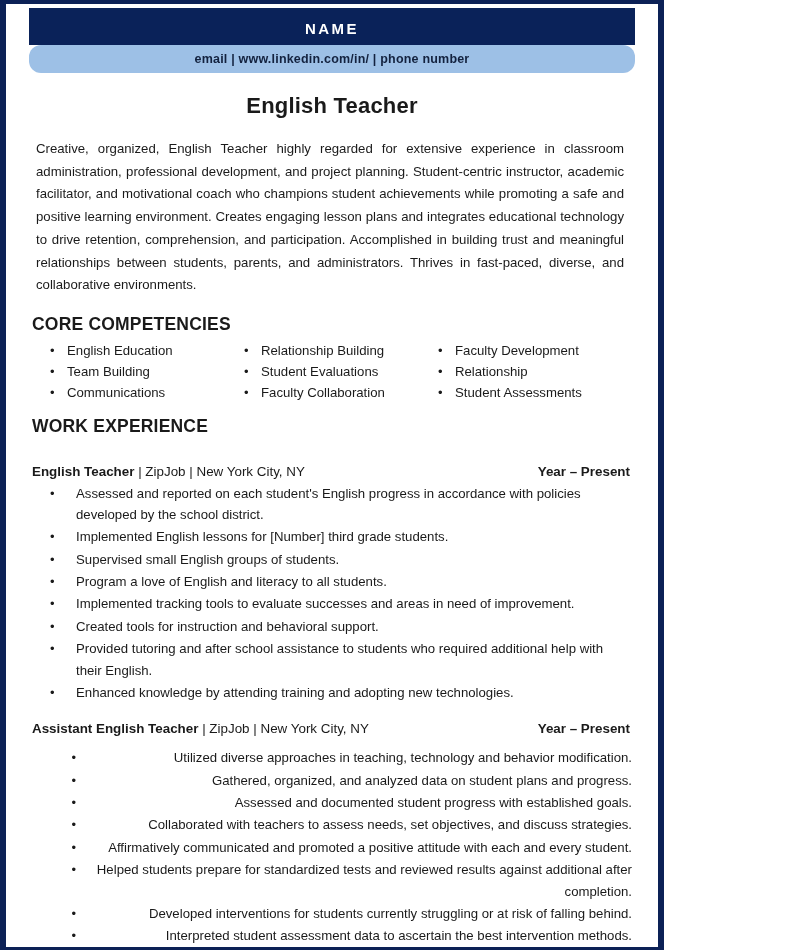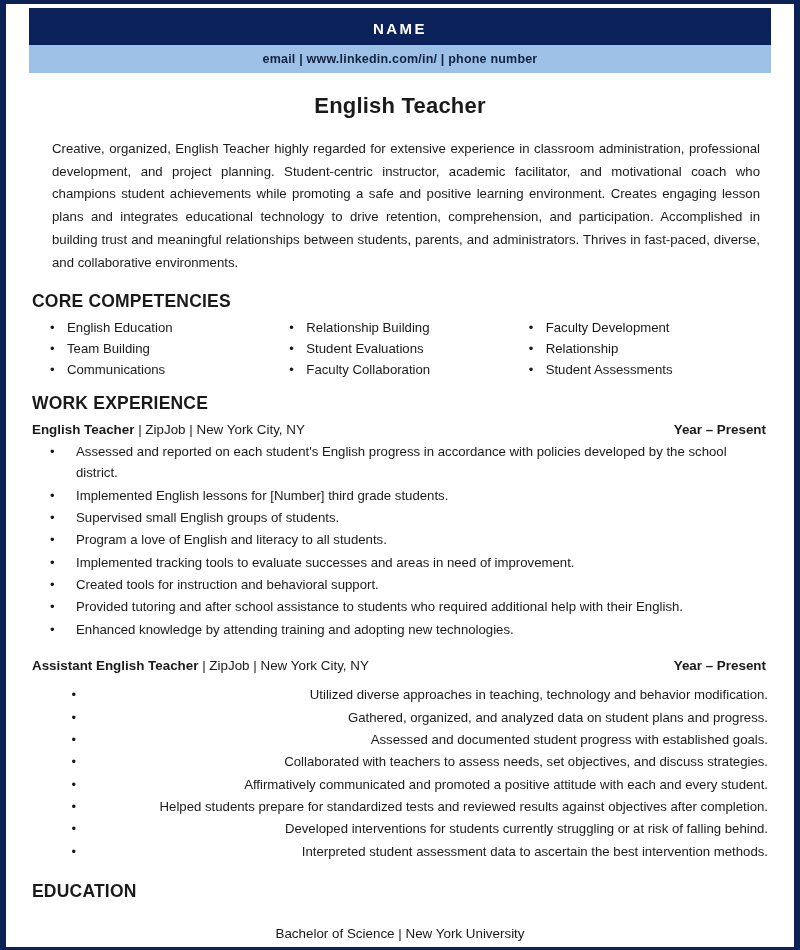--- a/index.html
+++ b/index.html
@@ -12,21 +12,21 @@
     background: #ffffff;
     font-family: "Liberation Sans", sans-serif;
     color: #1a1a1a;
     overflow: hidden;
   }
 
   
   .page-frame {
     position: relative;
     box-sizing: border-box;
-    width: 800px;
+    width: 664px;
     height: 950px;
     border-left: 6px solid #0c2156;
     border-right: 6px solid #0c2156;
     border-top: 4px solid #0c2156;
     border-bottom: 7px solid #0c2156;
     background: #ffffff;
   }
   .page-inner {
     box-sizing: border-box;
     width: 100%;
@@ -54,20 +54,21 @@
     text-transform: lowercase;
     line-height: 1;
   }
   .contact-bar {
     background: #9dc0e6;
     height: 28px;
     margin: 0 -3px 0 -3px;
     display: flex;
     align-items: center;
     justify-content: center;
+    border-radius: 12px;
   }
   .contact-text {
     color: #13223f;
     font-size: 12.5px;
     font-weight: bold;
     letter-spacing: 0.2px;
   }
 
   
   .headline {
@@ -75,21 +76,21 @@
     font-size: 22px;
     font-weight: bold;
     color: #1a1a1a;
     margin-top: 20px;
     margin-bottom: 0;
     letter-spacing: 0.2px;
   }
 
   
   .summary {
-    margin: 19px 8px 0 20px;
+    margin: 19px 8px 0 4px;
     font-size: 13.2px;
     line-height: 1.72;
     text-align: justify;
     text-justify: inter-word;
     color: #1a1a1a;
   }
 
   
   .section-title {
     text-align: left;
@@ -120,21 +121,21 @@
   .comp-bullet {
     width: 17px;
     flex: 0 0 17px;
     text-align: left;
     font-size: 13px;
     line-height: 1.58;
   }
 
   
   .job {
-    margin-top: 8px;
+    margin-top: 27px;
   }
   .job-header {
     display: flex;
     justify-content: space-between;
     align-items: baseline;
     font-size: 13.4px;
     color: #1a1a1a;
     padding-right: 2px;
   }
   .job-left { }
@@ -314,21 +315,21 @@
         <div class="bullet-row">
           <span class="bullet-mark">•</span>
           <span class="bullet-text">Collaborated with teachers to assess needs, set objectives, and discuss strategies.</span>
         </div>
         <div class="bullet-row">
           <span class="bullet-mark">•</span>
           <span class="bullet-text">Affirmatively communicated and promoted a positive attitude with each and every student.</span>
         </div>
         <div class="bullet-row">
           <span class="bullet-mark">•</span>
-          <span class="bullet-text">Helped students prepare for standardized tests and reviewed results against objectives after completion.</span>
+          <span class="bullet-text">Helped students prepare for standardized tests and reviewed results against additional after completion.</span>
         </div>
         <div class="bullet-row">
           <span class="bullet-mark">•</span>
           <span class="bullet-text">Developed interventions for students currently struggling or at risk of falling behind.</span>
         </div>
         <div class="bullet-row">
           <span class="bullet-mark">•</span>
           <span class="bullet-text">Interpreted student assessment data to ascertain the best intervention methods.</span>
         </div>
       </div>

